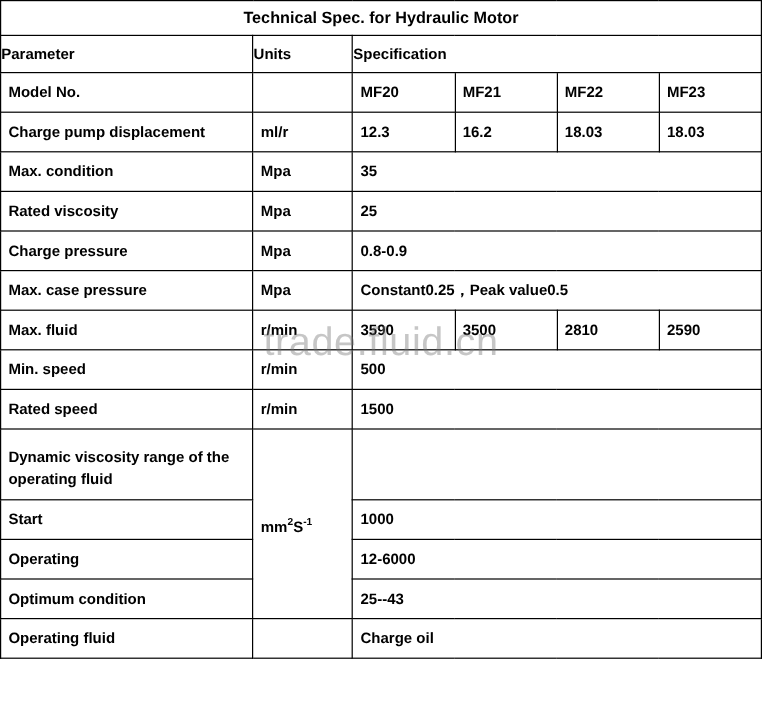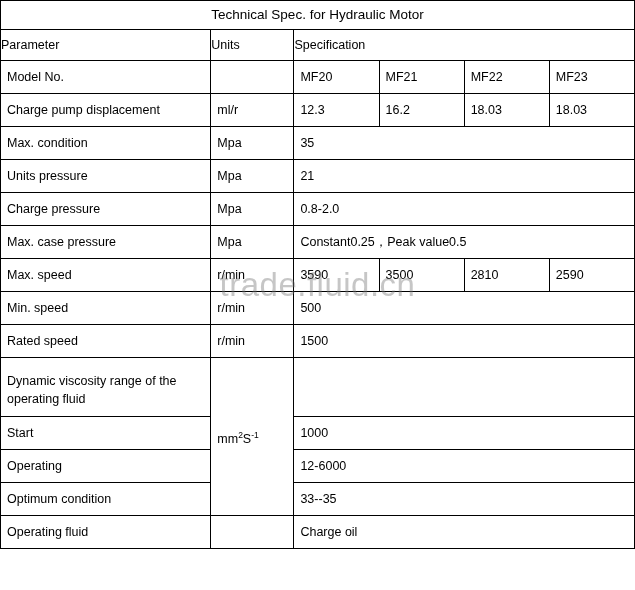--- a/index.html
+++ b/index.html
@@ -26,21 +26,21 @@
   table.spec {
     border-collapse: collapse;
     width: 635px;
     table-layout: fixed;
     font-size: 12.5px;
   }
   table.spec td, table.spec th {
     border: 1px solid #000000;
     padding: 0 0 0 6px;
     vertical-align: middle;
-    font-weight: normal;
+    font-weight: bold;
     text-align: left;
     background: transparent;
     line-height: 1.2;
   }
   .title-cell {
     text-align: center !important;
     font-weight: bold;
     font-size: 13.5px;
     height: 28px;
     padding: 0 !important;
@@ -140,39 +140,39 @@
         <td>18.03</td>
       </tr>
 
       <tr class="row-std">
         <td>Max. condition</td>
         <td>Mpa</td>
         <td colspan="4">35</td>
       </tr>
 
       <tr class="row-std">
-        <td>Units pressure</td>
-        <td>Mpa</td>
-        <td colspan="4">21</td>
+        <td>Rated viscosity</td>
+        <td>Mpa</td>
+        <td colspan="4">25</td>
       </tr>
 
       <tr class="row-std">
         <td>Charge pressure</td>
         <td>Mpa</td>
-        <td colspan="4">0.8-2.0</td>
+        <td colspan="4">0.8-0.9</td>
       </tr>
 
       <tr class="row-std">
         <td>Max. case pressure</td>
         <td>Mpa</td>
         <td colspan="4">Constant0.25，Peak value0.5</td>
       </tr>
 
       <tr class="row-std">
-        <td>Max. speed</td>
+        <td>Max. fluid</td>
         <td>r/min</td>
         <td>3590</td>
         <td>3500</td>
         <td>2810</td>
         <td>2590</td>
       </tr>
 
       <tr class="row-std">
         <td>Min. speed</td>
         <td>r/min</td>
@@ -201,21 +201,21 @@
         <td colspan="4">1000</td>
       </tr>
 
       <tr class="row-std">
         <td>Operating</td>
         <td colspan="4">12-6000</td>
       </tr>
 
       <tr class="row-std">
         <td>Optimum condition</td>
-        <td colspan="4">33--35</td>
+        <td colspan="4">25--43</td>
       </tr>
 
       <tr class="row-std">
         <td>Operating fluid</td>
         <td></td>
         <td colspan="4">Charge oil</td>
       </tr>
     </tbody>
   </table>
 </div>

